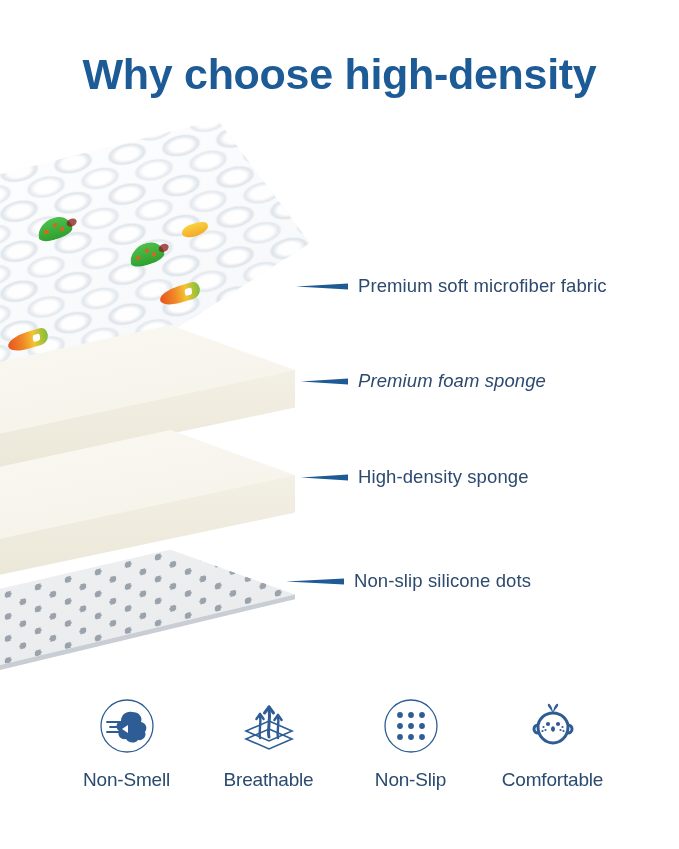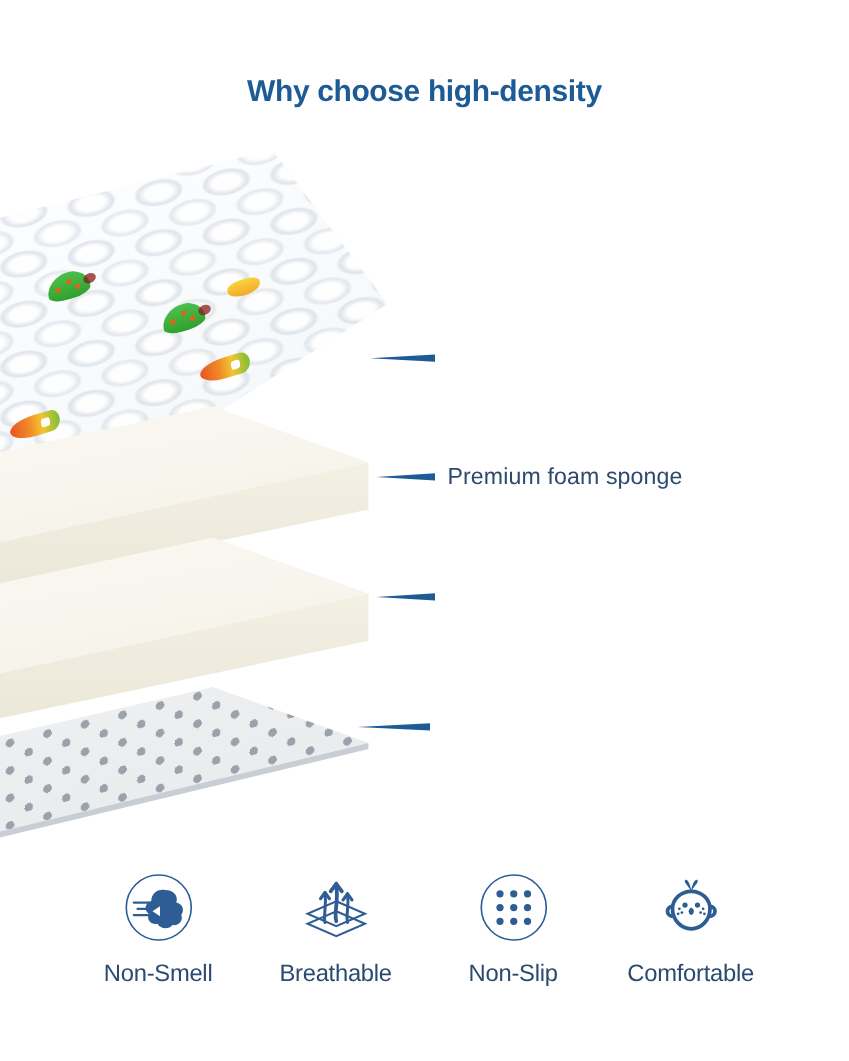--- a/index.html
+++ b/index.html
@@ -17,21 +17,21 @@
     -webkit-font-smoothing: antialiased;
   }
 
   
   .heading {
     position: absolute;
     left: 0;
     top: 50px;
     width: 679px;
     text-align: center;
-    font-size: 24px;
+    font-size: 43px;
     line-height: 48px;
     font-weight: bold;
     color: #1d5b96;
     letter-spacing: -0.3px;
   }
   .heading .line { display: block; }
 
   
   .illustration {
     position: absolute;
@@ -302,39 +302,42 @@
     <div class="dots"></div>
     <div class="dots2"></div>
   </div>
   <div class="dotsheet-edge"></div>
 </div>
 
 <div class="callout" style="left:296px; top:275px;">
   <svg class="leader" width="52" height="7" viewBox="0 0 52 7">
     <polygon points="0,3.6 52,0.6 52,6.4" fill="#1d5b96"></polygon>
   </svg>
+  <span class="callout-text" style="margin-left:10px;">Premium soft microfiber fabric</span>
 </div>
 
 <div class="callout" style="left:301px; top:370px;">
   <svg class="leader" width="47" height="7" viewBox="0 0 47 7">
     <polygon points="0,3.6 47,0.6 47,6.4" fill="#1d5b96"></polygon>
   </svg>
-  <span class="callout-text" style="margin-left:10px;">Premium foam sponge</span>
+  <span class="callout-text" style="margin-left:10px;font-style:italic;">Premium foam sponge</span>
 </div>
 
 <div class="callout" style="left:301px; top:466px;">
   <svg class="leader" width="47" height="7" viewBox="0 0 47 7">
     <polygon points="0,3.6 47,0.6 47,6.4" fill="#1d5b96"></polygon>
   </svg>
+  <span class="callout-text" style="margin-left:10px;">High-density sponge</span>
 </div>
 
 <div class="callout" style="left:286px; top:570px;">
   <svg class="leader" width="58" height="7" viewBox="0 0 58 7">
     <polygon points="0,3.6 58,0.6 58,6.4" fill="#1d5b96"></polygon>
   </svg>
+  <span class="callout-text" style="margin-left:10px;">Non-slip silicone dots</span>
 </div>
 
 <div class="features">
 
   <div class="feature">
     <div class="feature-icon">
       <svg width="58" height="58" viewBox="0 0 58 58">
         <circle cx="29" cy="29" r="26" fill="none" stroke="#2d5d94" stroke-width="1.3"></circle>
         <path d="M34 15 c7 0 11 5 9 10 c5 1 7 6 4 10 c2 4 -2 9 -7 8 c-3 4 -10 3 -12 -1 c-5 1 -9 -3 -7 -8 c-4 -3 -3 -9 2 -10 c0 -6 5 -10 11 -9 z" fill="#2d5d94"></path>
         <path d="M30 28 l-6 4 l6 4 z" fill="#ffffff"></path>

